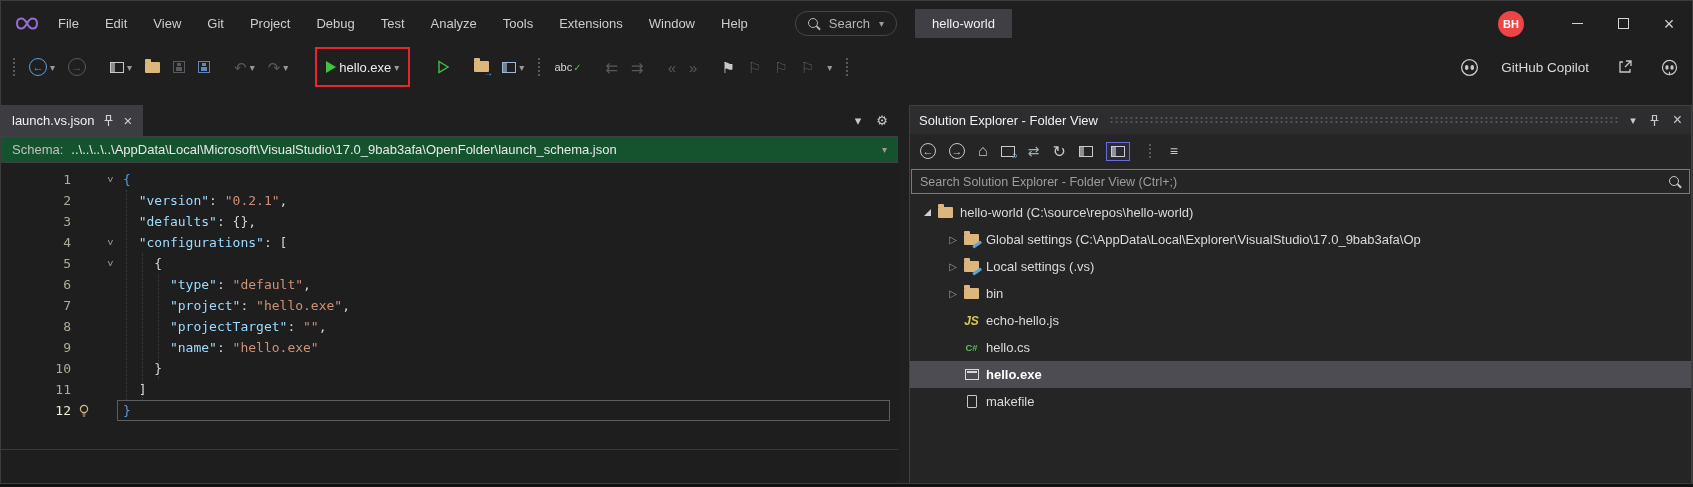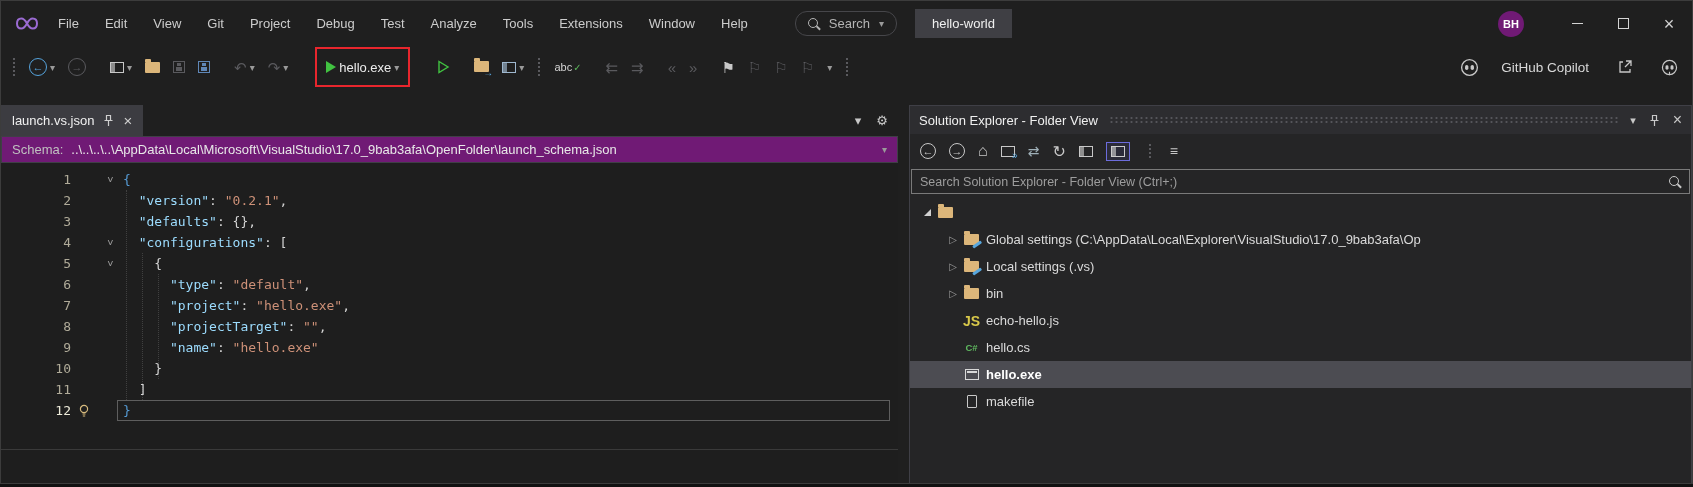--- a/index.html
+++ b/index.html
@@ -20,21 +20,21 @@
   .tb-search { display:flex; align-items:center; gap:9px; border:1px solid #46464a; border-radius:12px;
     padding:4px 12px; color:#b4b4b4; font-size:13px; margin-left:34px; }
   .mag { position:relative; width:12px; height:12px; display:inline-block; }
   .mag::before { content:''; position:absolute; top:0; left:0; width:8px; height:8px;
     border:1.4px solid currentColor; border-radius:50%; }
   .mag::after { content:''; position:absolute; width:5px; height:1.5px; background:currentColor;
     transform:rotate(45deg); left:8px; top:9px; }
   .caret { font-size:10px; color:#9a9a9a; }
   .doc-badge { background:#3f3f44; color:#f0f0f0; padding:7px 17px; font-size:13px; margin-left:18px; }
   .tb-right { margin-left:auto; display:flex; align-items:center; }
-  .avatar { width:26px; height:26px; border-radius:50%; background:#701a75; color:#fff;
+  .avatar { width:26px; height:26px; border-radius:50%; background:#ef4444; color:#fff;
     font-size:11px; font-weight:bold; display:flex; align-items:center; justify-content:center; margin-right:30px; }
   .win-btn { width:46px; height:45px; display:flex; align-items:center; justify-content:center; color:#d4d4d4; }
   .min-glyph { width:11px; height:1px; background:currentColor; display:inline-block; }
   .max-glyph { width:11px; height:11px; border:1px solid currentColor; display:inline-block; }
   .close-glyph { font-size:18px; line-height:1; }
 
   
   .toolbar { height:42px; display:flex; align-items:center; padding:0 14px 0 6px; gap:3px; }
   .tbtn { display:inline-flex; align-items:center; gap:3px; padding:0 5px; height:28px;
     color:#c8c8c8; font-size:14px; }
@@ -70,21 +70,21 @@
 
   
   .editor-pane { width:897px; display:flex; flex-direction:column; background:#1e1e1e; }
   .tab-row { height:31px; display:flex; align-items:center; background:#1f1f1f; }
   .tab { height:31px; display:flex; align-items:center; gap:9px; padding:0 11px;
     background:#3c3c41; color:#f0f0f0; font-size:13px; }
   .tab .ticon { color:#cfcfcf; display:flex; align-items:center; }
   .tab-rest { flex:1; }
   .tabrow-icons { display:flex; align-items:center; gap:15px; margin-right:10px; color:#c8c8c8; font-size:13px; }
   .schema-bar { height:27px; display:flex; align-items:center; gap:8px; padding:0 10px;
-    background:#701a75; border:1px solid #3f3f46; font-size:13px;text-align:center; }
+    background:#14532d; border:1px solid #3f3f46; font-size:13px;text-align:center; }
   .schema-label { color:#c0c0c0; }
   .schema-path { color:#e8e8e8; }
   .schema-bar .caret { margin-left:auto; }
 
   .code { position:relative; padding-top:6px; height:287px; border-bottom:1px solid #3a3a3a;
     overflow:hidden; font-family:"DejaVu Sans Mono","Liberation Mono",monospace; font-size:13px; }
   .code-line { display:flex; height:21px; line-height:21px; position:relative; }
   .ln { width:70px; text-align:right; color:#b0ab99; flex-shrink:0; }
   .code-line.current .ln { color:#ecead9; }
   .bulb-col { width:26px; display:flex; align-items:center; justify-content:center; flex-shrink:0; }
@@ -121,21 +121,21 @@
   .exp-search-text { flex:1; font-size:12.5px; color:#9d9d9d; white-space:nowrap; overflow:hidden; }
   .exp-search .mag { color:#c8c8c8; }
 
   .tree { flex:1; overflow:hidden; }
   .tree-row { height:27px; display:flex; align-items:center; font-size:13px; color:#dadada; white-space:nowrap; }
   .tree-row.selected { background:#4c4c52; color:#fff; font-weight:bold; }
   .arrow { width:18px; display:flex; justify-content:center; align-items:center; flex-shrink:0; }
   .arr-exp { width:0; height:0; border-right:7px solid #d0d0d0; border-top:7px solid transparent; }
   .arr-col { color:#9a9a9a; font-size:10px; }
   .tico { width:19px; margin-right:5px; display:flex; align-items:center; justify-content:center; flex-shrink:0; }
-  .badge-js { color:#d8c84a; font-weight:bold; font-size:14px; }
+  .badge-js { color:#d8c84a; font-weight:bold; font-size:12px;font-style:italic; }
   .badge-cs { color:#5fb85f; font-weight:bold; font-size:9.5px; }
   .ico-app { width:14px; height:11px; border:1px solid #d8d8d8; position:relative; display:inline-block; }
   .ico-app::before { content:''; position:absolute; top:1px; left:1px; right:1px; height:2px; background:#d8d8d8; }
   .ico-file { width:10px; height:13px; border:1px solid #c8c8c8; border-radius:1px; display:inline-block; }
   .wrench { position:absolute; width:10px; height:2.5px; background:#58a6dc; transform:rotate(-35deg);
     right:-3px; bottom:0; border-radius:1px; }
   .tree-label { overflow:hidden; }
 </style>
 </head>
 <body>
@@ -465,20 +465,21 @@
         <span class="mag"></span>
       </div>
       <div class="tree" id="tree">
           <div class="tree-row" style="padding-left: 8px;">
             <span class="arrow">
               <span class="arr-exp"></span>
             </span>
             <span class="tico">
               <span class="ico-folder"></span>
             </span>
+            <span class="tree-label">hello-world (C:\source\repos\hello-world)</span>
           </div>
           <div class="tree-row" style="padding-left: 34px;">
             <span class="arrow">
               <span class="arr-col">▷</span>
             </span>
             <span class="tico">
               <span class="ico-folder" style="position:relative">
                 <span class="wrench"></span>
               </span>
             </span>

